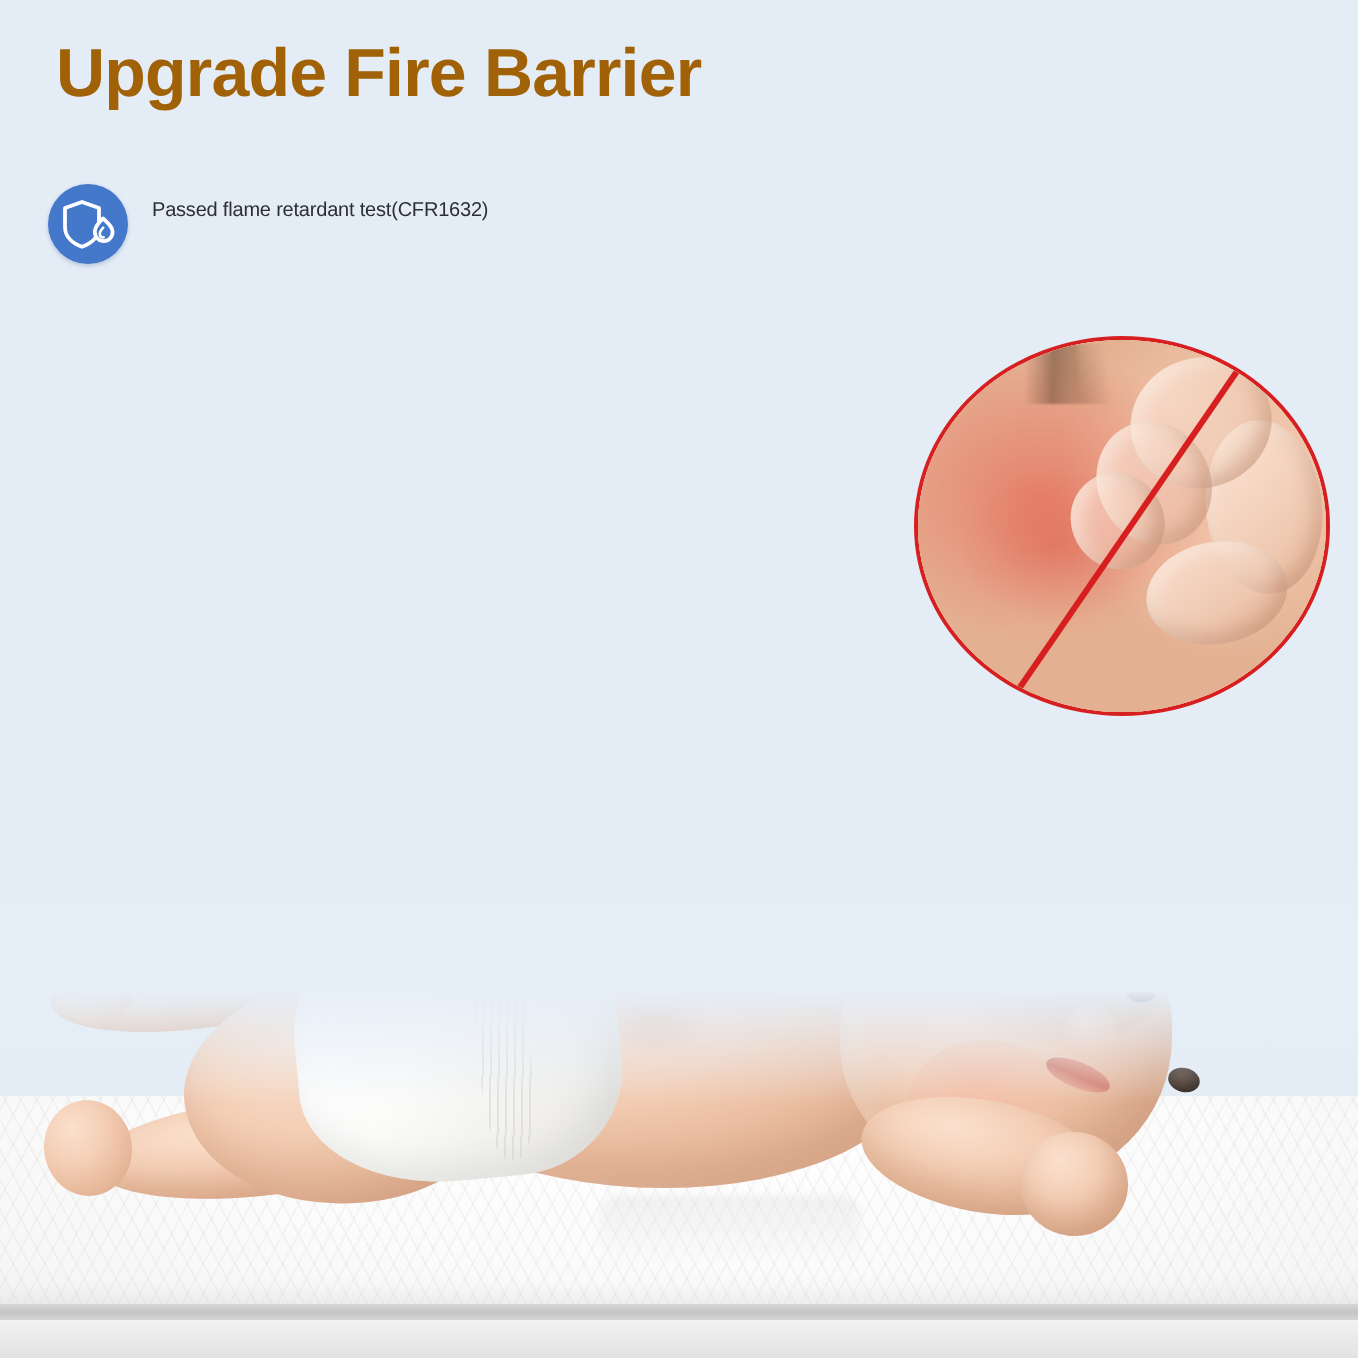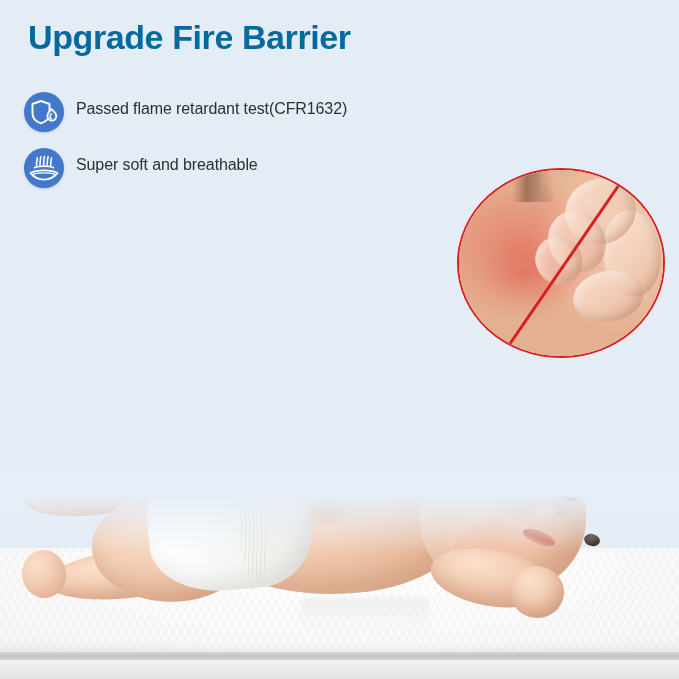--- a/index.html
+++ b/index.html
@@ -30,21 +30,21 @@
     background: #e4ecf6;
   }
 
   .headline {
     position: absolute;
     left: 28px;
     top: 18px;
     font-size: 34px;
     font-weight: bold;
     letter-spacing: -0.4px;
-    color: #0369a1;
+    color: #a16207;
     white-space: nowrap;
   }
 
   .feature-list {
     position: absolute;
     left: 24px;
     top: 92px;
     width: 630px;
   }
 
@@ -66,21 +66,21 @@
   .feature-icon svg {
     display: block;
     width: 40px;
     height: 40px;
   }
 
   .feature-text {
     position: absolute;
     left: 52px;
     top: 8px;
-    font-size: 16px;
+    font-size: 10px;
     color: #2b2f36;
     white-space: nowrap;
     letter-spacing: -0.1px;
     text-align: center;
   }
 
   
   .allergy-circle {
     position: absolute;
     left: 457px;
@@ -357,37 +357,20 @@
           <svg viewBox="0 0 40 40" aria-hidden="true">
             <path d="M17 9 L25.5 12 L25.5 21.5 C25.5 26.5 21.5 29.8 17 31.4 C12.5 29.8 8.5 26.5 8.5 21.5 L8.5 12 Z" fill="none" stroke="#ffffff" stroke-width="1.9" stroke-linejoin="round"></path>
             <path d="M27.5 17.2 C25.2 19.4 23.4 21.3 23.4 23.8 C23.4 26.6 25.5 28.6 27.9 28.6 C30.3 28.6 32.3 26.6 32.3 23.9 C32.3 21.4 30 19.6 27.5 17.2 Z" fill="#4478cb" stroke="#ffffff" stroke-width="1.9" stroke-linejoin="round"></path>
             <path d="M27.6 21.8 C26.5 23 25.9 23.7 25.9 24.7 C25.9 25.9 26.7 26.7 27.8 26.7" fill="none" stroke="#ffffff" stroke-width="1.3" stroke-linecap="round"></path>
           </svg>
         </span>
         <span class="feature-text">Passed flame retardant test(CFR1632)</span>
       </div>
 
 
-      <div class="feature-row">
-        <span class="feature-icon">
-          <svg viewBox="0 0 40 40" aria-hidden="true">
-            <g fill="none" stroke="#ffffff" stroke-width="1.6" stroke-linecap="round">
-              <path d="M12.5 17.5 C12.5 13.5 13 11.5 13.4 9.8"></path>
-              <path d="M16 17 C16 12.6 16.4 10.6 16.9 8.8"></path>
-              <path d="M19.6 16.8 C19.6 12.2 20 10.2 20.5 8.4"></path>
-              <path d="M23.2 17 C23.2 12.6 23.6 10.6 24.1 8.8"></path>
-              <path d="M26.7 17.5 C26.7 13.5 27.1 11.6 27.5 9.9"></path>
-              <path d="M10.6 19.6 C15.4 17.6 24.6 17.6 29.4 19.6"></path>
-            </g>
-            <path d="M6.5 25.2 C11 21.4 29 21.4 33.5 25.2 C29.6 29.8 23.8 31.6 20 31.6 C16.2 31.6 10.4 29.8 6.5 25.2 Z" fill="none" stroke="#ffffff" stroke-width="1.8" stroke-linejoin="round"></path>
-            <path d="M9.6 26.2 C14 24.4 26 24.4 30.4 26.2" fill="none" stroke="#ffffff" stroke-width="1.3" stroke-linecap="round"></path>
-          </svg>
-        </span>
-        <span class="feature-text">Super soft and breathable</span>
-      </div>
 
     </div>
 
     <div class="allergy-circle">
       <div class="allergy-photo">
         <div class="hairwisp"></div>
         <span class="finger f5"></span>
         <span class="finger f1"></span>
         <span class="finger f2"></span>
         <span class="finger f3"></span>

